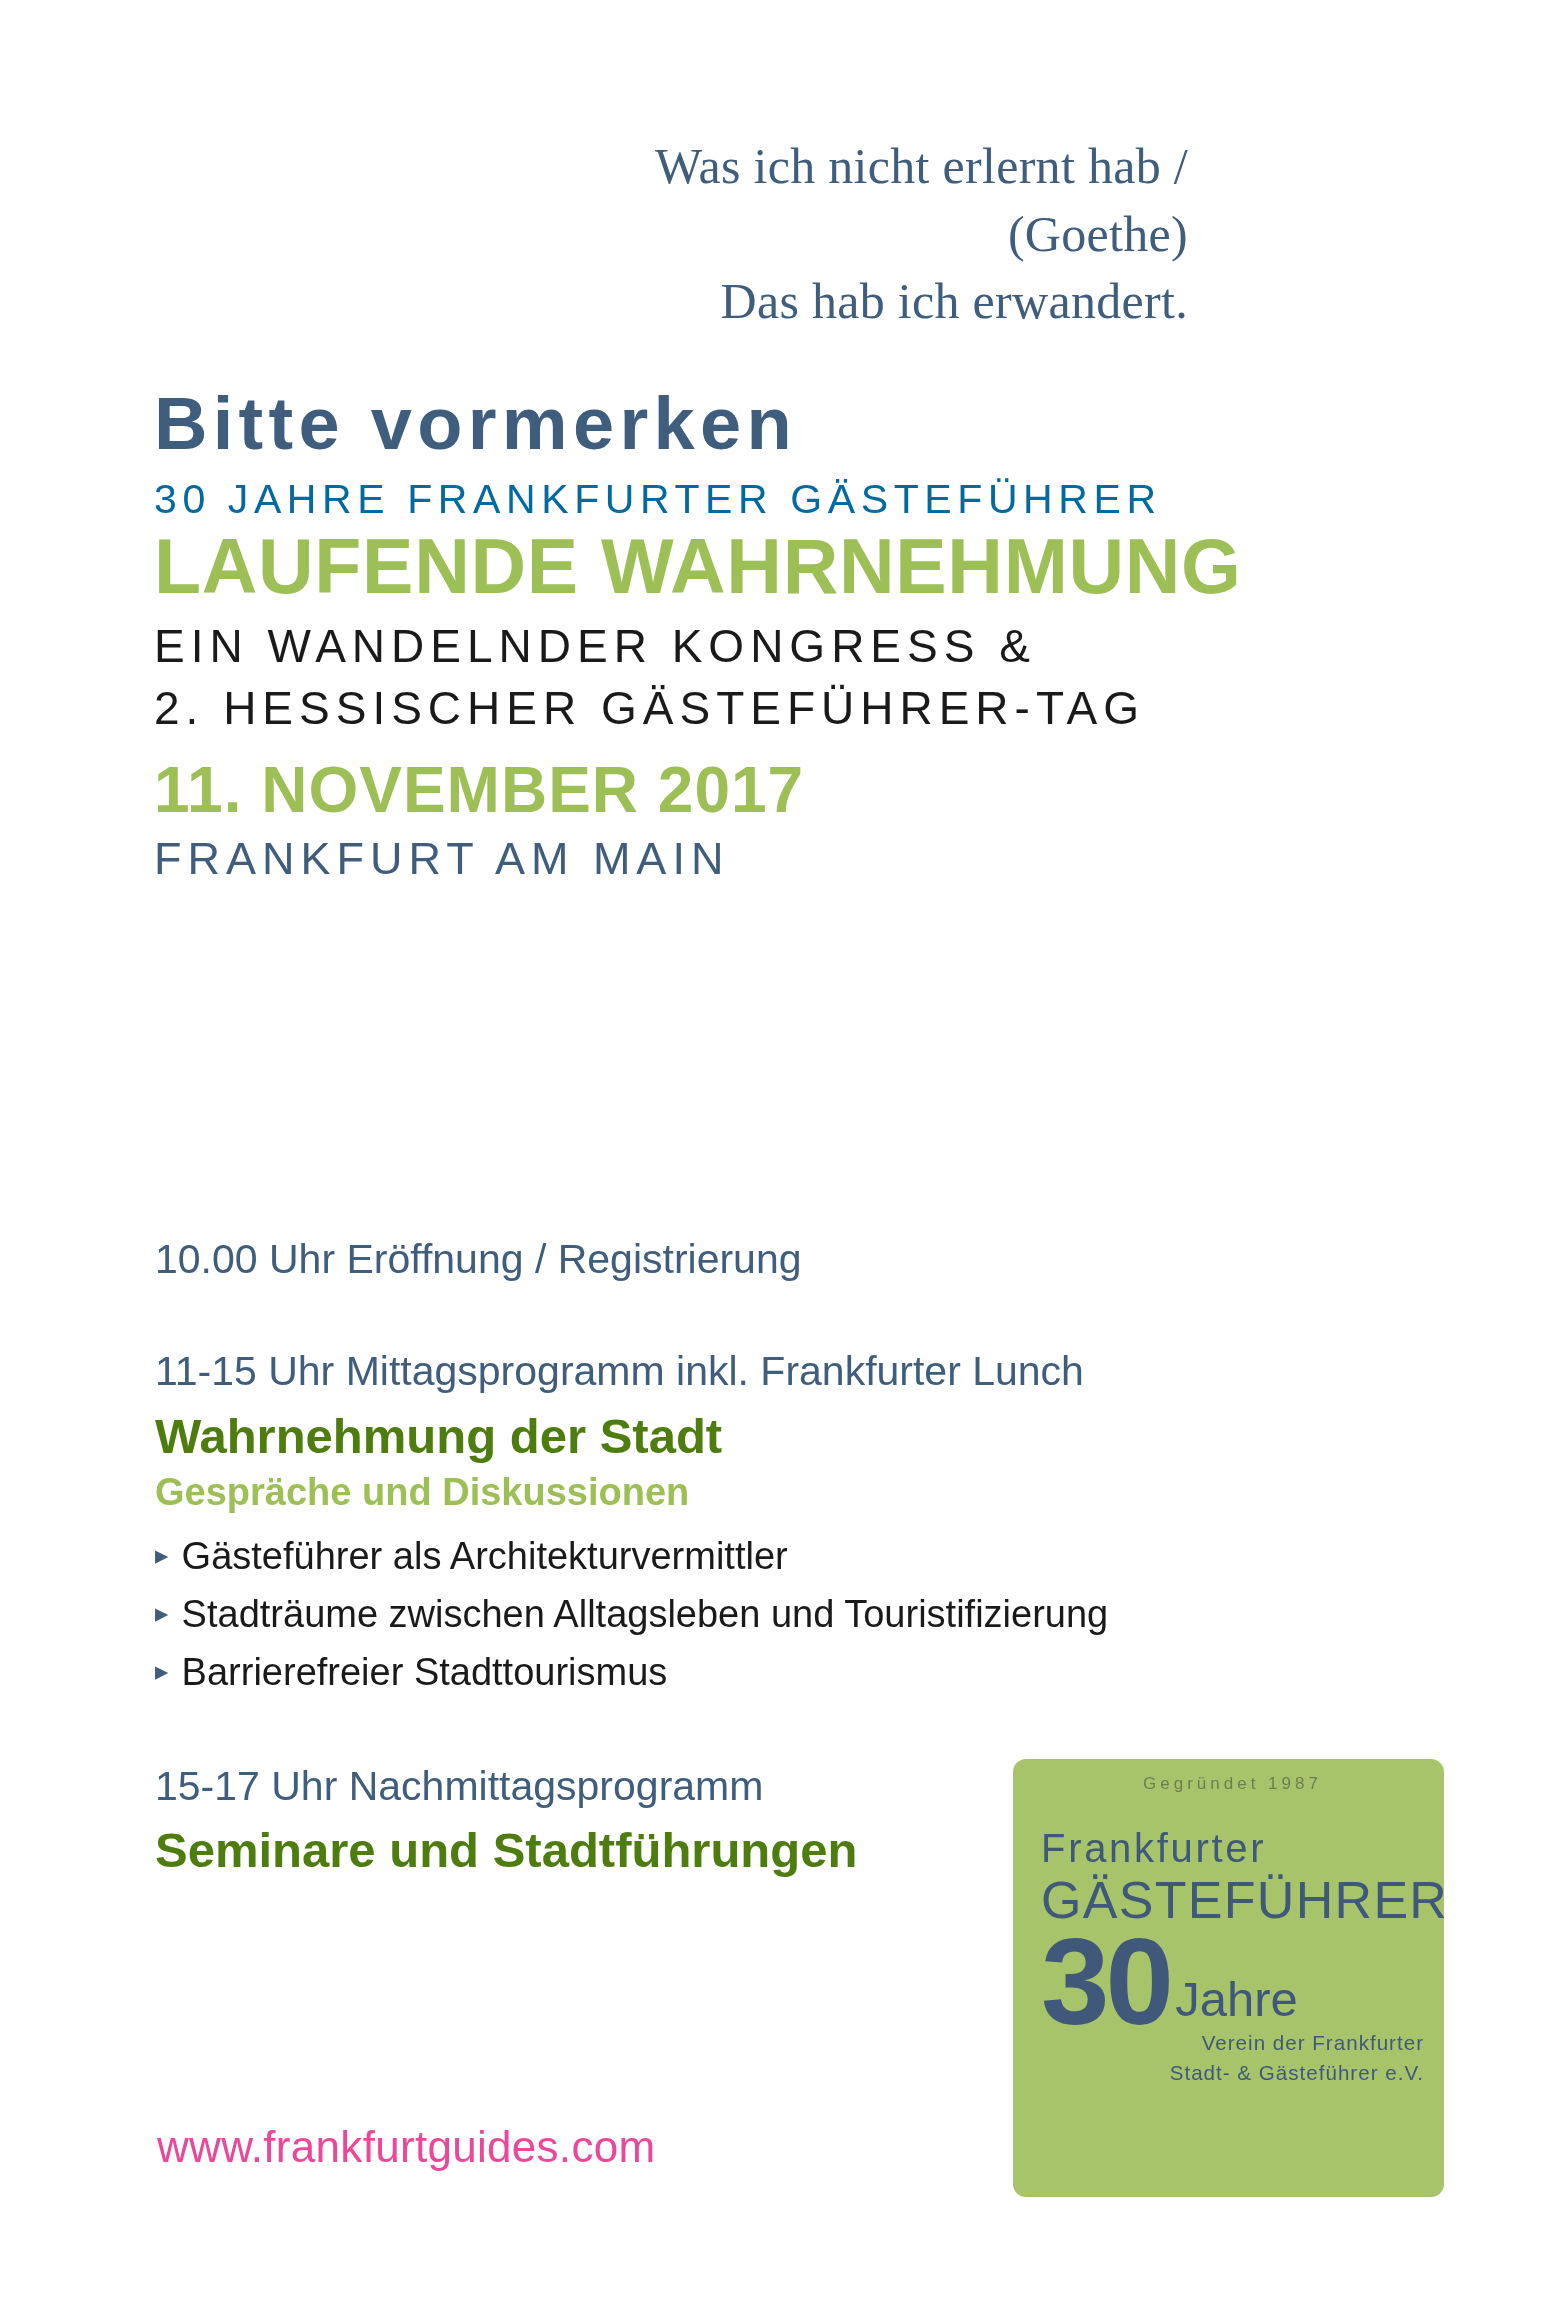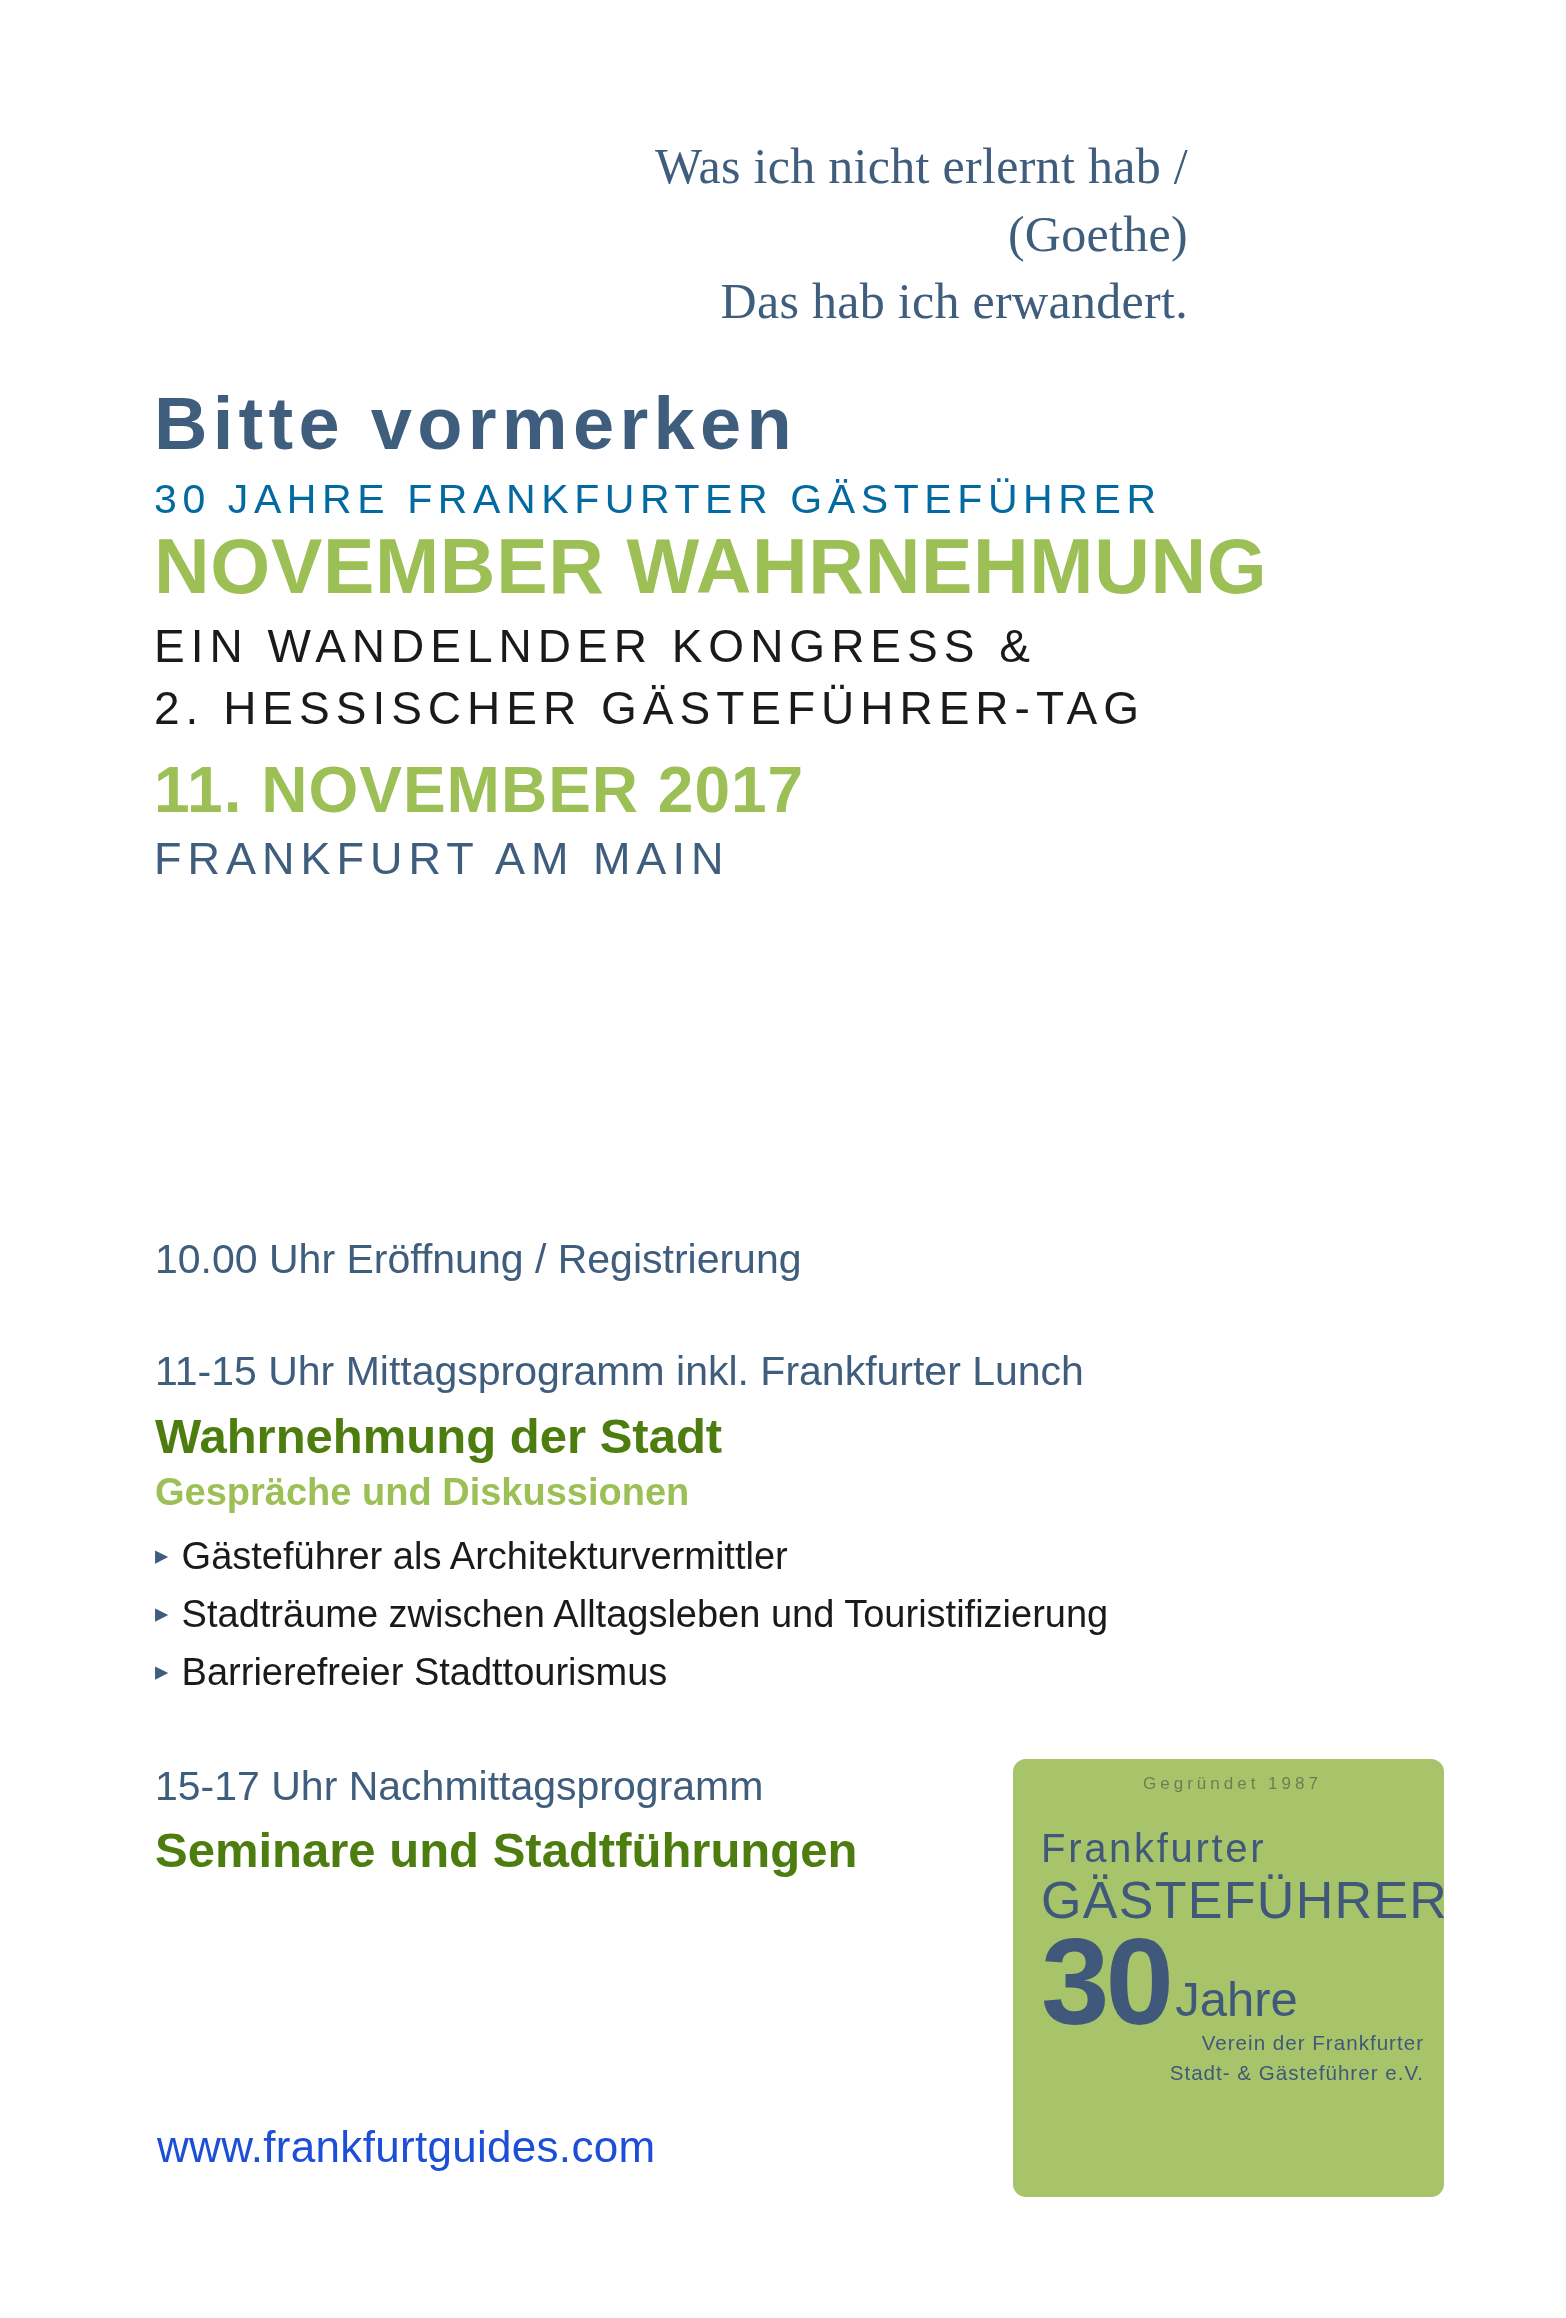--- a/index.html
+++ b/index.html
@@ -204,39 +204,39 @@
     text-align: right;
     margin-top: 6.6px;
   }
 
   
   .url {
     position: absolute;
     left: 157px;
     top: 2122px;
     font-size: 44px;
-    color: #1d4ed8;
+    color: #ec4899;
     letter-spacing: 0.3px;
   }
 </style>
 </head>
 <body>
 
 <div class="page">
 
   <div class="quote">
     <div>Was ich nicht erlernt hab /</div>
     <div>(Goethe)</div>
     <div>Das hab ich erwandert.</div>
   </div>
 
   <div class="head-block">
     <div class="h-bitte">Bitte vormerken</div>
     <div class="h-30jahre">30 JAHRE FRANKFURTER GÄSTEFÜHRER</div>
-    <div class="h-laufende">NOVEMBER WAHRNEHMUNG</div>
+    <div class="h-laufende">LAUFENDE WAHRNEHMUNG</div>
     <div class="h-kongress">EIN WANDELNDER KONGRESS &amp;</div>
     <div class="h-kongress">2. HESSISCHER GÄSTEFÜHRER-TAG</div>
     <div class="h-date">11. NOVEMBER 2017</div>
     <div class="h-city">FRANKFURT AM MAIN</div>
   </div>
 
   <div class="program">
     <div class="p-time">10.00 Uhr Eröffnung / Registrierung</div>
 
     <div class="p-gap-big"></div>

